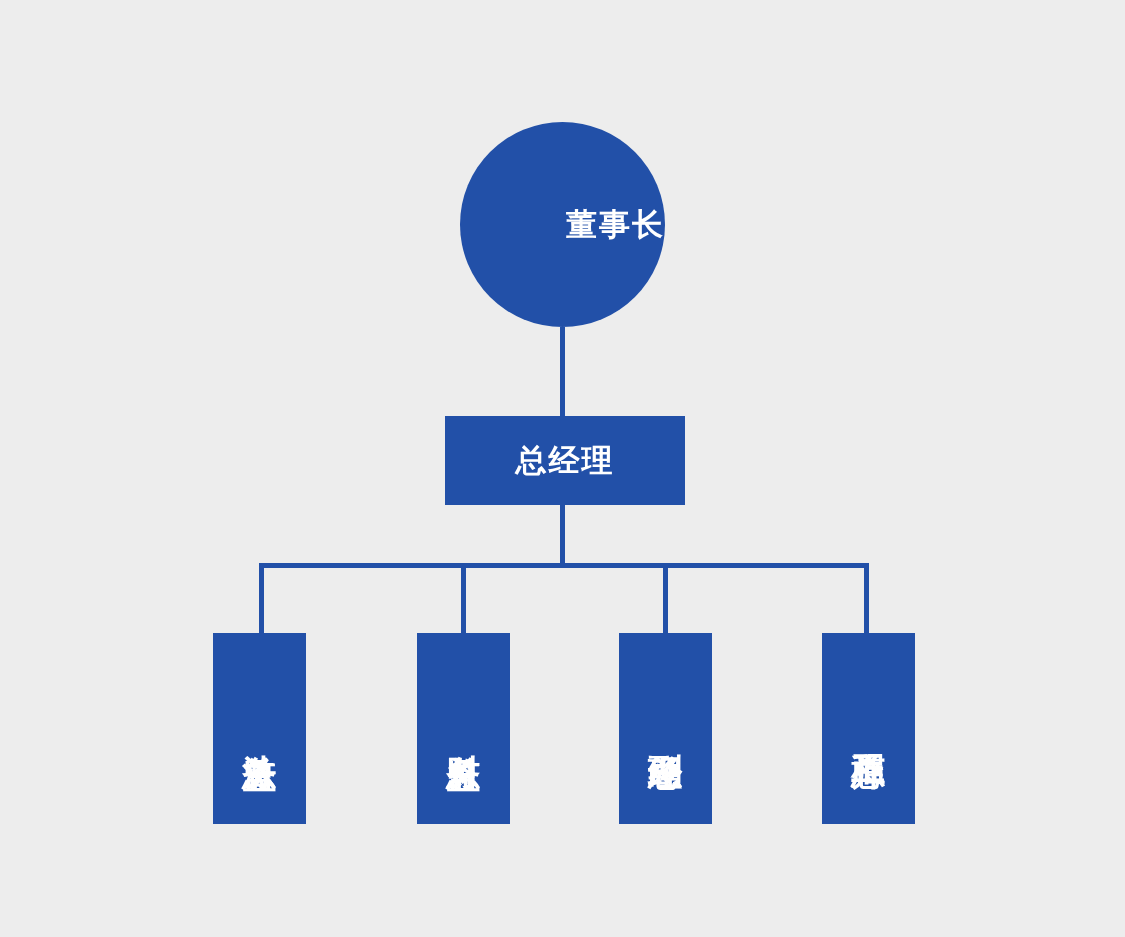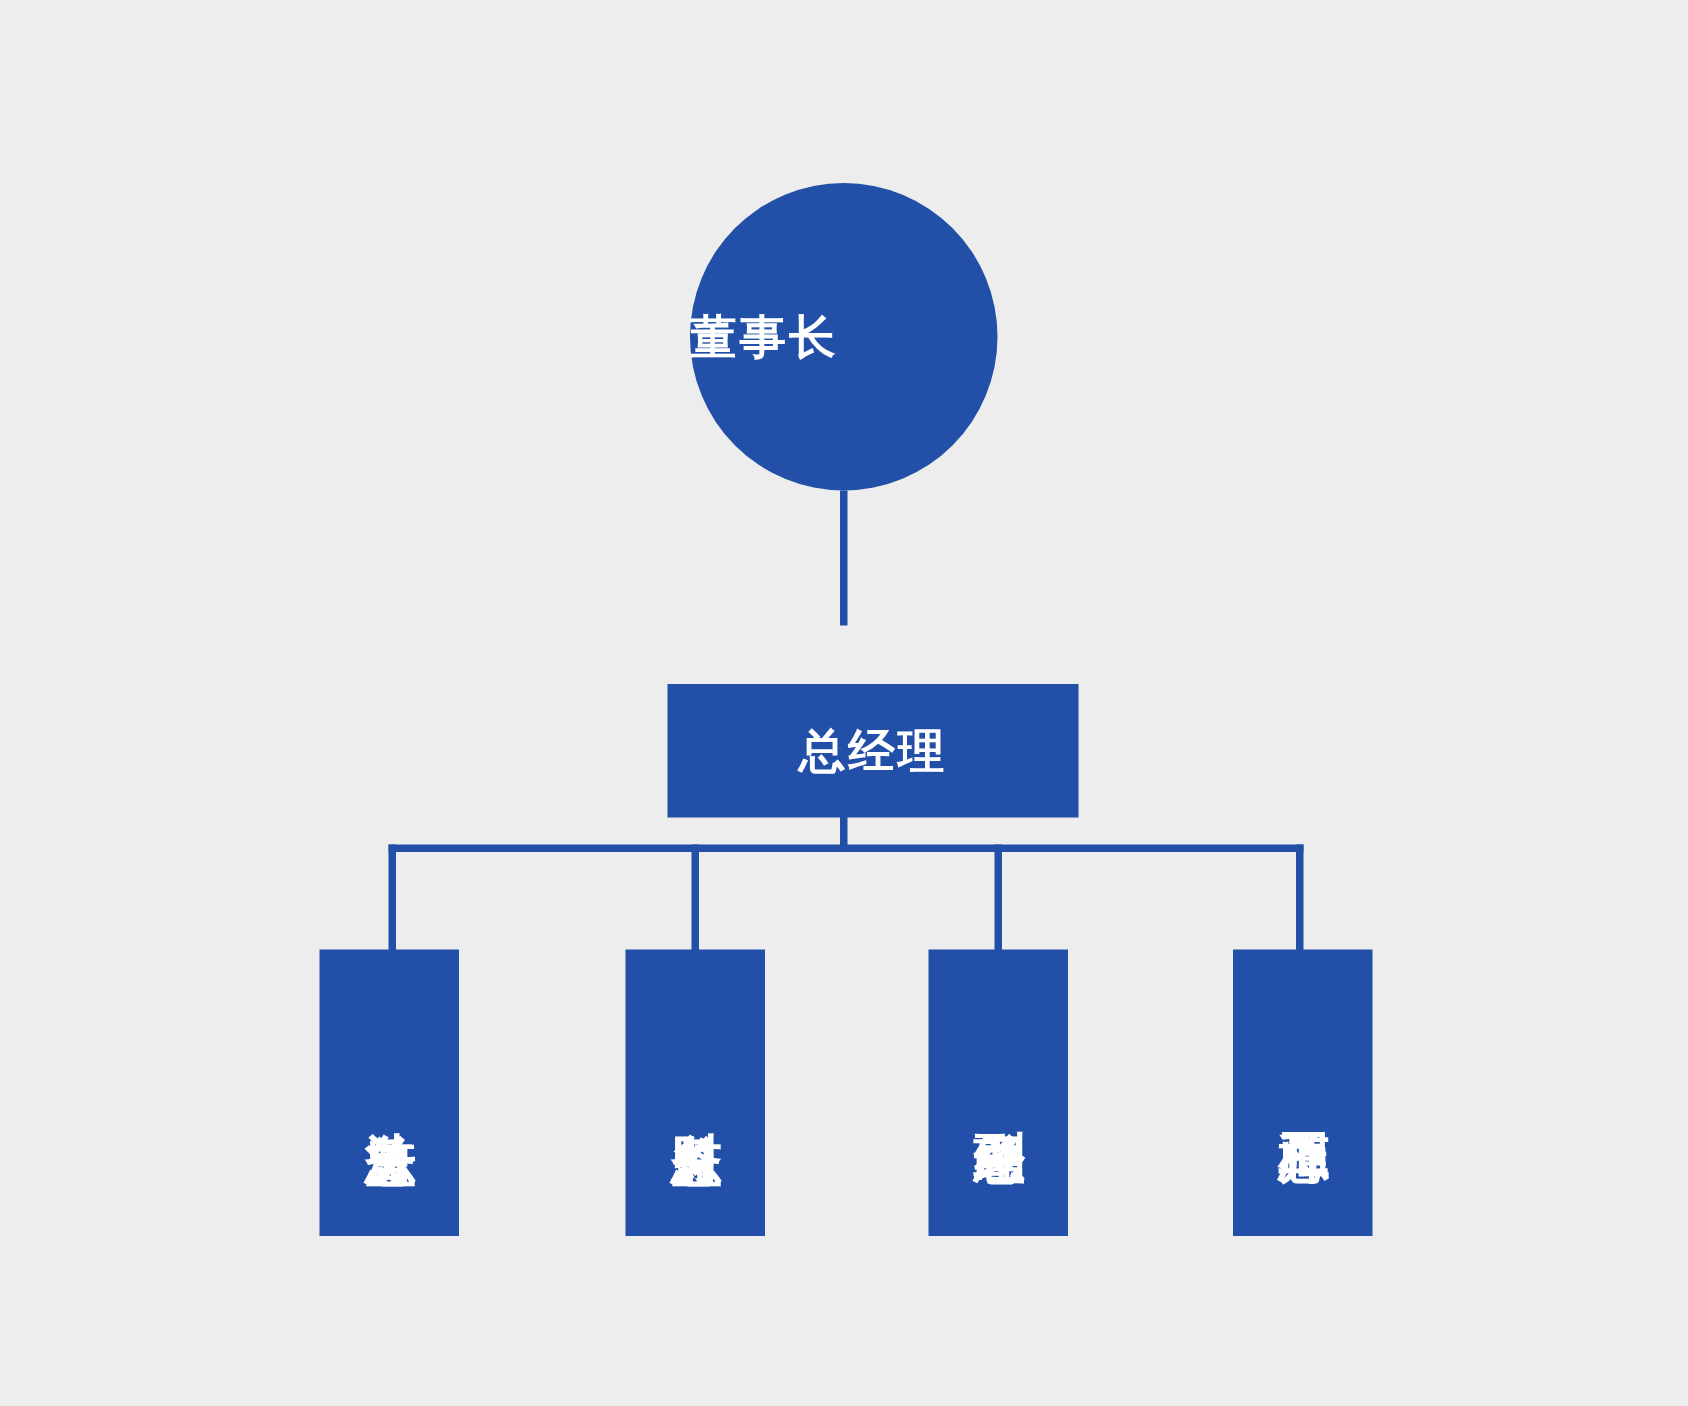--- a/index.html
+++ b/index.html
@@ -32,42 +32,41 @@
   .node-circle {
     position: absolute;
     left: 460px;
     top: 122px;
     width: 205px;
     height: 205px;
     border-radius: 50%;
     background: #2250a8;
     display: flex;
     align-items: center;
-    justify-content: flex-start;
+    justify-content: flex-end;
   }
   .node-circle .node-label {
     color: #ffffff;
     font-size: 31px;
     font-weight: bold;
     letter-spacing: 2px;
     line-height: 1;
   }
 
   
   .node-rect-wide {
     position: absolute;
     left: 445px;
     top: 416px;
-    width: 274px;
+    width: 240px;
     height: 89px;
     background: #2250a8;
     display: flex;
     align-items: center;
     justify-content: center;
-    margin-top: 40px;
   }
   .node-rect-wide .node-label {
     color: #ffffff;
     font-size: 31px;
     font-weight: bold;
     letter-spacing: 2px;
     line-height: 1;
   }
 
   

